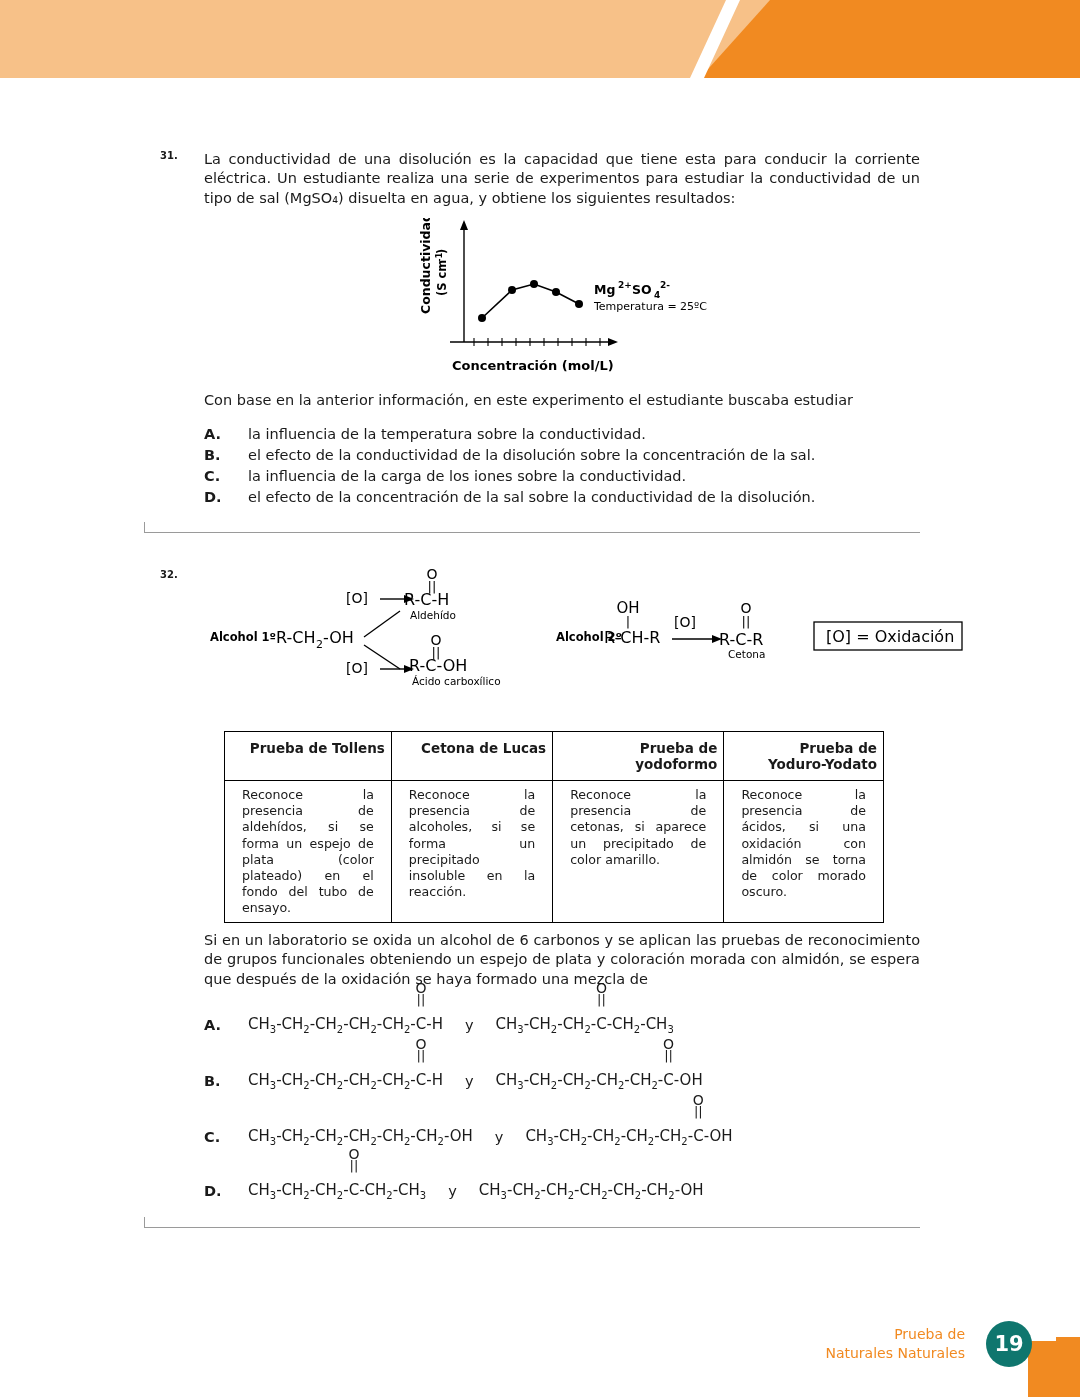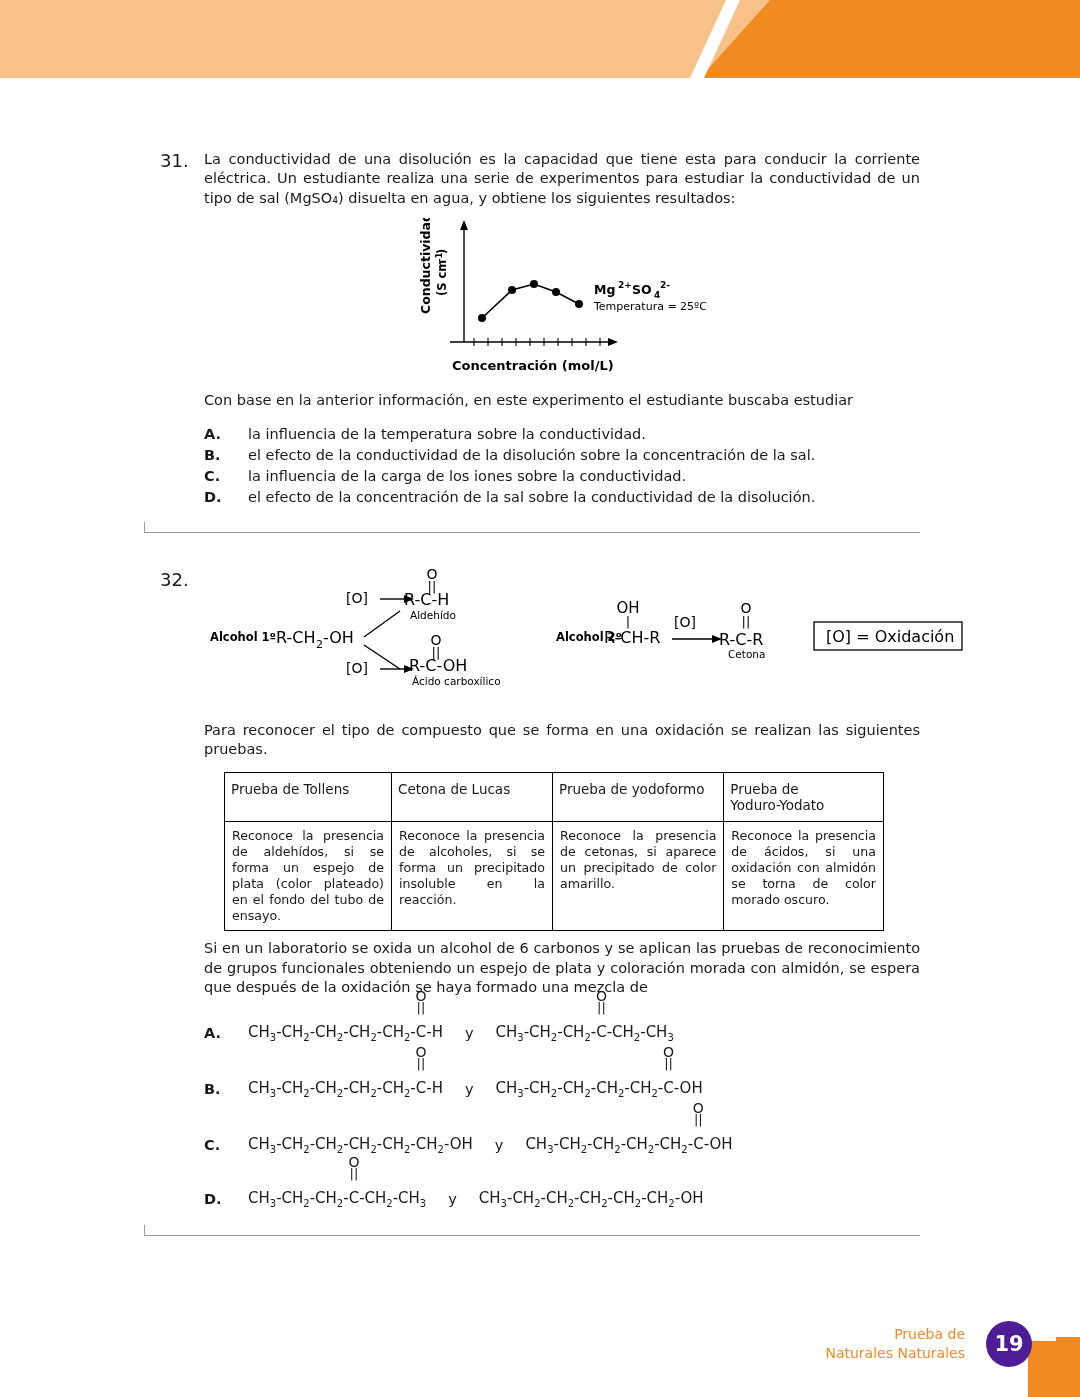--- a/index.html
+++ b/index.html
@@ -23,21 +23,21 @@
   .band-white-slash {
     position:absolute; top:0; left:690px; width:90px; height:78px;
     background:#ffffff;
     clip-path: polygon(36px 0, 50px 0, 14px 78px, 0px 78px);
   }
 
   
   .page { position:absolute; top:78px; left:0; width:1080px; }
 
   .question-block { position:relative; margin:0 auto; width:760px; }
-  .q-num { position:absolute; left:0; top:0; font-weight:normal; font-size:18px; }
+  .q-num { position:absolute; left:0; top:0; font-weight:bold; font-size:10px; }
   .q-body { margin-left:44px; }
 
   .para { font-size:14.5px; line-height:1.33; text-align:justify; }
   .para.nojust { text-align:left; }
 
   
   .sep-line {
     border-bottom:1.5px solid #9a9a9a;
     border-left:1.5px solid #9a9a9a;
     height:10px;
@@ -58,24 +58,24 @@
 
   
   table.tests {
     border-collapse:collapse;
     width:660px;
     margin:12px 0 0 20px;
     font-size:12.6px;
   }
   table.tests th, table.tests td {
     border:1.2px solid #000;
-    padding:6px 7px;
+    padding:6px 17px;
     vertical-align:top;
   }
-  table.tests th { text-align:left; font-weight:normal; font-size:13.5px; padding:8px 6px; }
+  table.tests th { text-align:right; font-weight:bold; font-size:13.5px; padding:8px 6px; }
   table.tests td { text-align:justify; line-height:1.28; }
 
   
   .formula-block { margin-top:16px; }
   .frow { display:flex; align-items:flex-end; font-size:14.5px; }
   .fletter { width:44px; font-weight:bold; flex:0 0 44px; padding-bottom:2px; }
   .chem { font-size:15px; white-space:nowrap; }
   .chem sub { font-size:10px; }
   .ybit { margin:0 22px; padding-bottom:2px; }
   .carbonyl { position:relative; display:inline-block; }
@@ -87,21 +87,21 @@
 
   
   .footer { position:absolute; left:0; bottom:0; width:1080px; height:95px; }
   .footer-text {
     position:absolute; right:115px; bottom:34px;
     text-align:right; color:#f18a21; font-size:14px; line-height:1.35;
   }
   .page-badge {
     position:absolute; right:48px; bottom:30px;
     width:46px; height:46px; border-radius:50%;
-    background:#4c1d95; color:#fff;
+    background:#0f766e; color:#fff;
     font-size:21px; font-weight:bold;
     display:flex; align-items:center; justify-content:center;
   }
   .footer-bar {
     position:absolute; right:0; bottom:0; width:52px; height:56px; background:#f18a21;
   }
   .footer-bar2 {
     position:absolute; right:0; bottom:30px; width:24px; height:30px; background:#f18a21;
   }
   svg text { font-family:"DejaVu Sans", sans-serif; }
@@ -238,21 +238,20 @@
           <text x="542" y="44" font-size="14" text-anchor="middle">O</text>
           <text x="542" y="57" font-size="13" text-anchor="middle">||</text>
           <text x="515" y="76" font-size="16">R-C-R</text>
           <text x="524" y="89" font-size="10.5">Cetona</text>
 
           <rect x="610" y="53" width="148" height="28" fill="none" stroke="#000" stroke-width="1.3"></rect>
           <text x="622" y="73" font-size="16">[O] = Oxidación</text>
         </svg>
       </div>
 
-      <div class="para" style="margin-top:2px;">Para reconocer el tipo de compuesto que se forma en una oxidación se realizan las siguientes pruebas.</div>
 
       <table class="tests">
         <thead>
           <tr>
             <th style="width:168px">Prueba de Tollens</th>
             <th style="width:160px">Cetona de Lucas</th>
             <th style="width:172px">Prueba de yodoformo</th>
             <th style="width:160px">Prueba de<br>Yoduro-Yodato</th>
           </tr>
         </thead>

